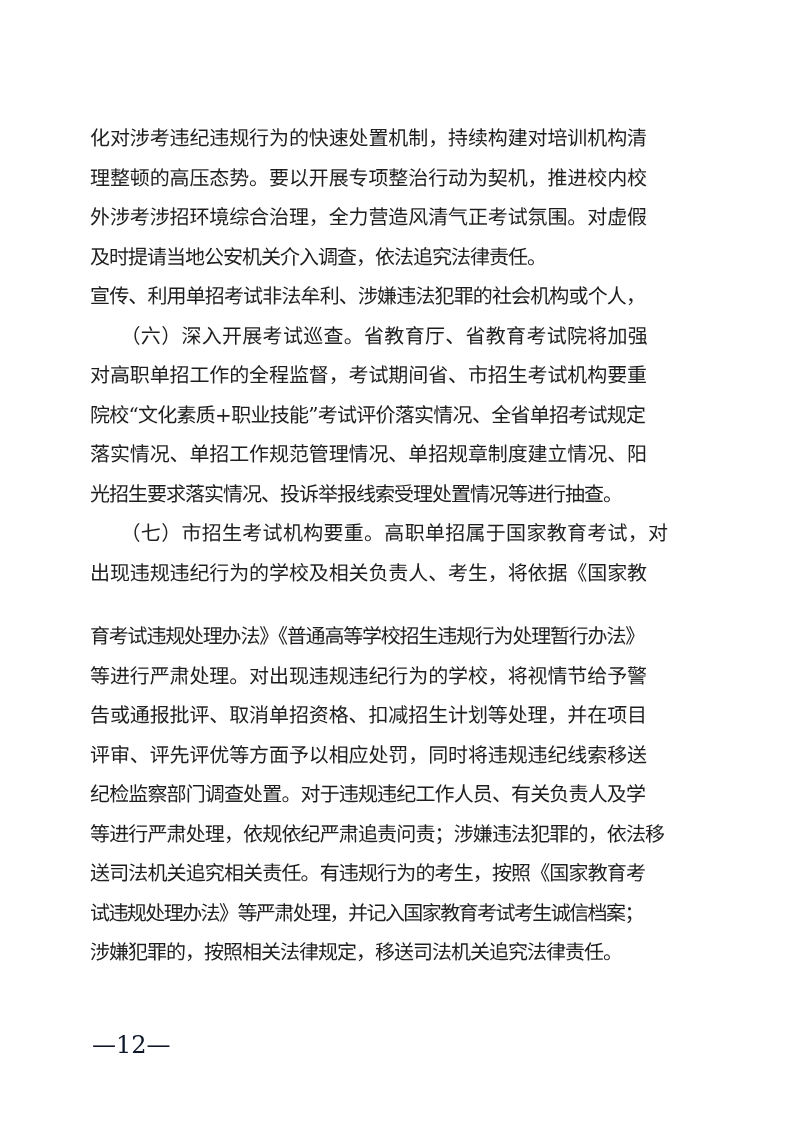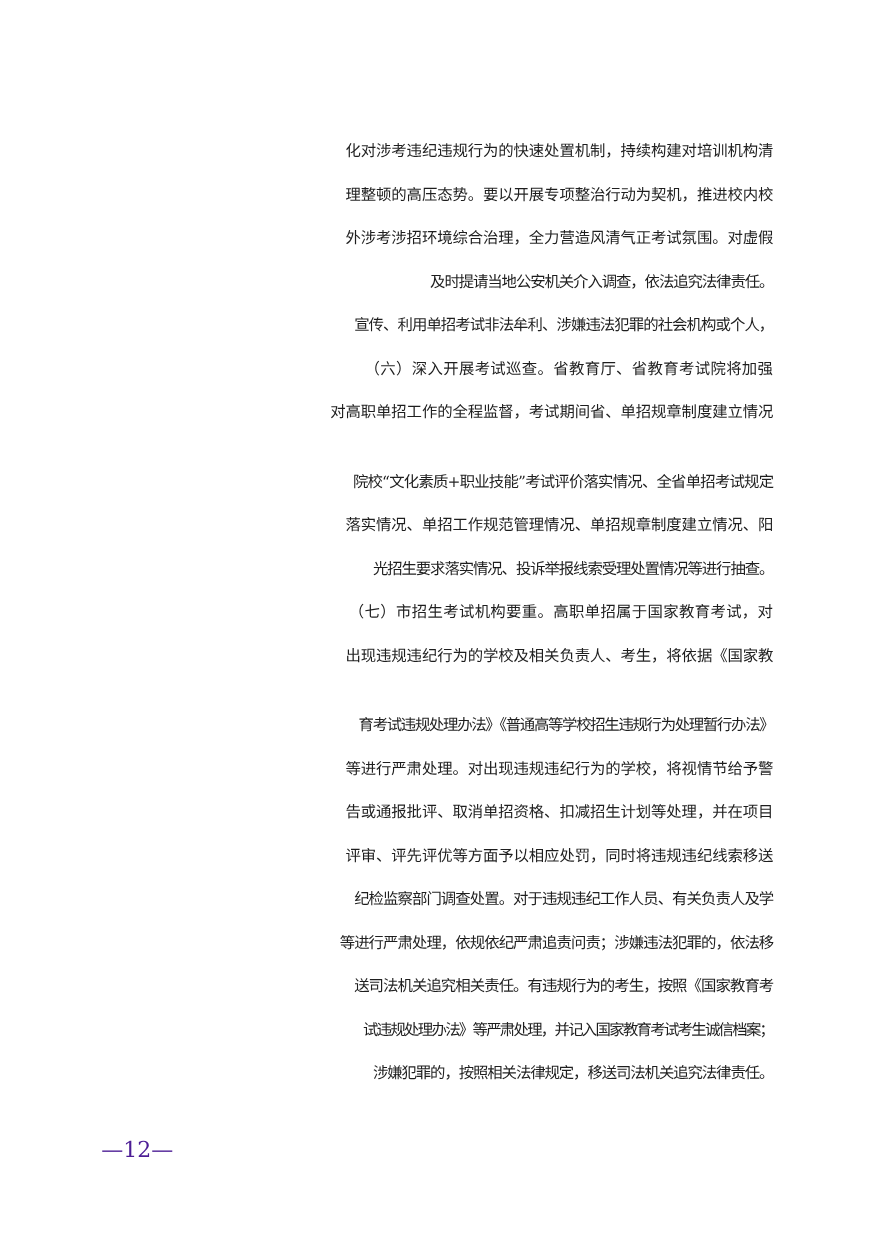--- a/index.html
+++ b/index.html
@@ -17,49 +17,48 @@
   .body-text {
     position: absolute;
     left: 90px; top: 119px;
     width: 613px;
     color: #1e1e1e;
   }
   .paragraph { margin: 0; padding: 0; }
   .line {
     height: 39.5px;
     line-height: 39.5px;
-    font-size: 14px;
+    font-size: 20px;
     white-space: nowrap;
     overflow: visible;
-    text-align: right;
   }
   .footer {
     position: absolute;
     left: 92px; top: 1031px;
-    font-size: 20px;
+    font-size: 24px;
     line-height: 28px;
-    color: #4c1d95;
+    color: #0f172a;
   }
 </style>
 </head>
 <body style="background: rgb(255, 255, 255);">
 
 <div class="page">
   <div class="body-text" id="bodyText" style="color: rgb(30, 30, 30);">
       <div class="paragraph">
         <div class="line" style="letter-spacing: -0.11px;">化对涉考违纪违规行为的快速处置机制，持续构建对培训机构清</div>
         <div class="line" style="letter-spacing: -0.11px;">理整顿的高压态势。要以开展专项整治行动为契机，推进校内校</div>
-        <div class="line" style="letter-spacing: -0.11px; margin-left: 28px;">外涉考涉招环境综合治理，全力营造风清气正考试氛围。对虚假</div>
+        <div class="line" style="letter-spacing: -0.11px;">外涉考涉招环境综合治理，全力营造风清气正考试氛围。对虚假</div>
         <div class="line" style="letter-spacing: -1px;">及时提请当地公安机关介入调查，依法追究法律责任。</div>
         <div class="line" style="letter-spacing: -0.86px;">宣传、利用单招考试非法牟利、涉嫌违法犯罪的社会机构或个人，</div>
       </div>
       <div class="paragraph">
         <div class="line" style="letter-spacing: 0.29px;">　　（六）深入开展考试巡查。省教育厅、省教育考试院将加强</div>
-        <div class="line" style="letter-spacing: -0.11px;">对高职单招工作的全程监督，考试期间省、单招规章制度建立情况</div>
-        <div class="line" style="letter-spacing: -0.73px; margin-top: 24px;">院校“文化素质+职业技能”考试评价落实情况、全省单招考试规定</div>
+        <div class="line" style="letter-spacing: -0.11px;">对高职单招工作的全程监督，考试期间省、市招生考试机构要重</div>
+        <div class="line" style="letter-spacing: -0.73px;">院校“文化素质+职业技能”考试评价落实情况、全省单招考试规定</div>
         <div class="line" style="letter-spacing: -0.11px;">落实情况、单招工作规范管理情况、单招规章制度建立情况、阳</div>
         <div class="line" style="letter-spacing: -1px;">光招生要求落实情况、投诉举报线索受理处置情况等进行抽查。</div>
       </div>
       <div class="paragraph">
         <div class="line" style="letter-spacing: 0.29px;">　　（七）市招生考试机构要重。高职单招属于国家教育考试，对</div>
         <div class="line" style="letter-spacing: -0.11px;">出现违规违纪行为的学校及相关负责人、考生，将依据《国家教</div>
         <div class="line" style="letter-spacing: -1.2px; margin-top: 24px;">育考试违规处理办法》《普通高等学校招生违规行为处理暂行办法》</div>
         <div class="line" style="letter-spacing: -0.11px;">等进行严肃处理。对出现违规违纪行为的学校，将视情节给予警</div>
         <div class="line" style="letter-spacing: -0.11px;">告或通报批评、取消单招资格、扣减招生计划等处理，并在项目</div>
         <div class="line" style="letter-spacing: -0.11px;">评审、评先评优等方面予以相应处罚，同时将违规违纪线索移送</div>

